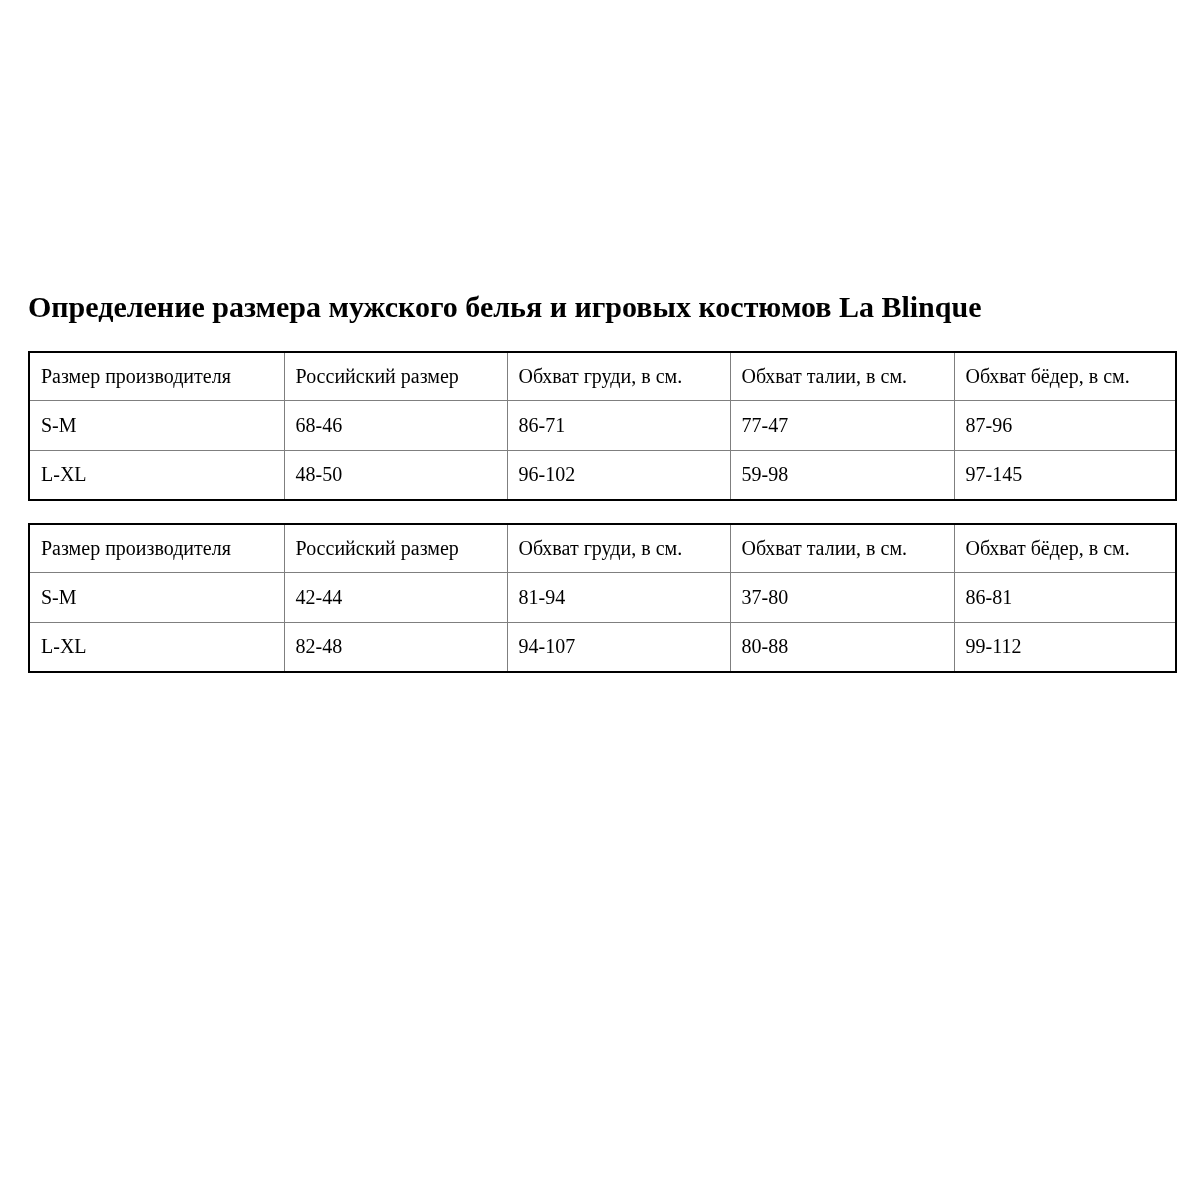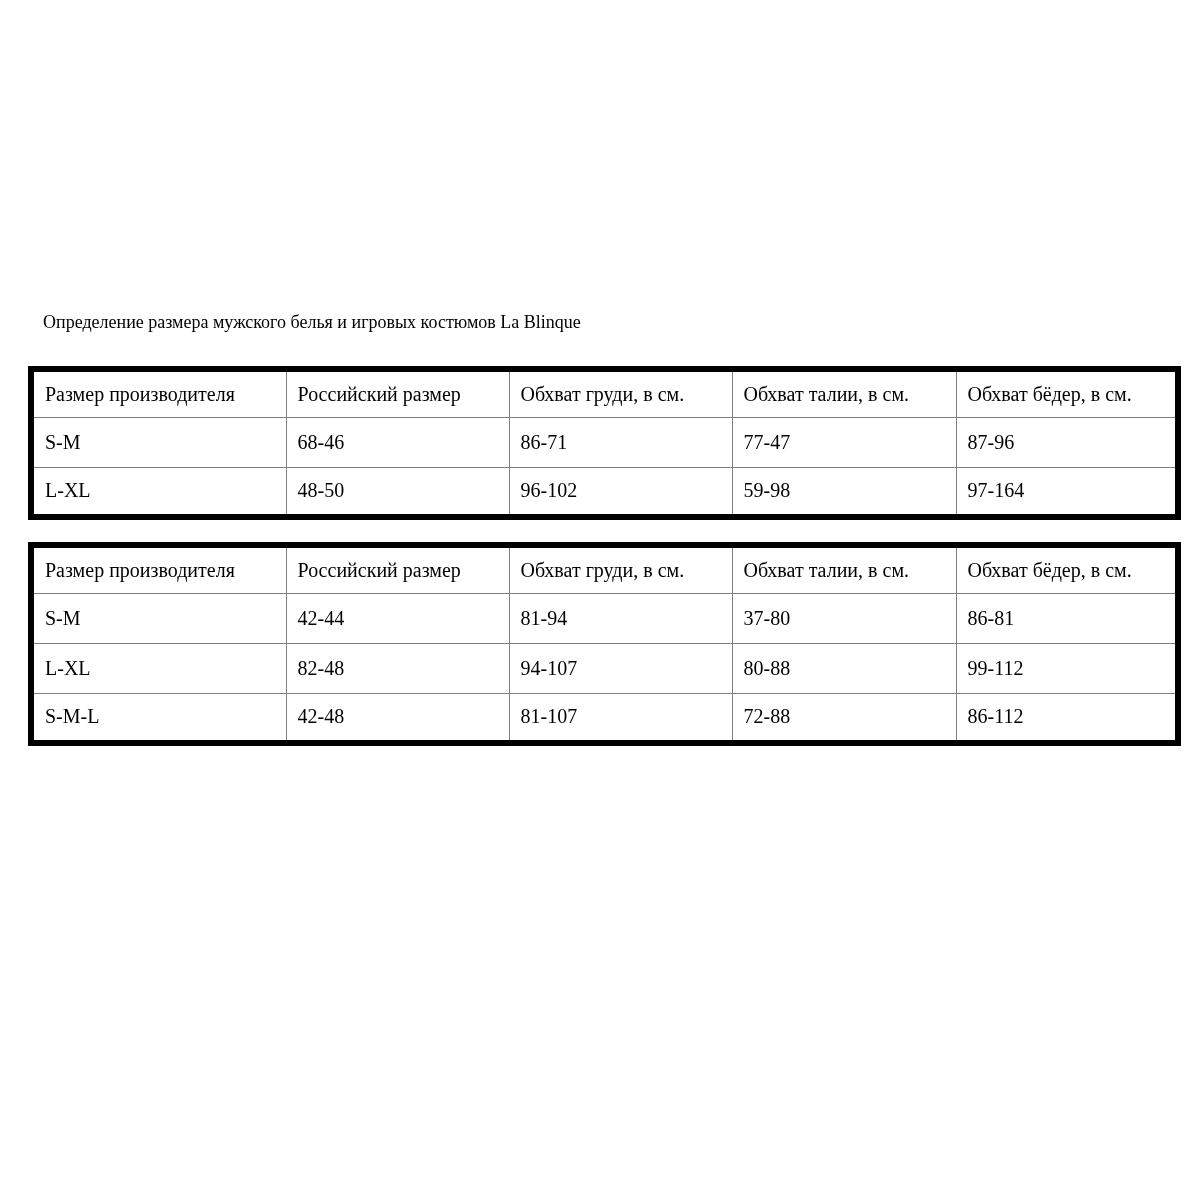--- a/index.html
+++ b/index.html
@@ -14,38 +14,38 @@
     font-family: "Liberation Serif", "DejaVu Serif", serif;
     color: #000000;
     overflow: hidden;
   }
   .page {
     width: 1200px;
     height: 1200px;
     padding: 0 25px 0 28px;
   }
   .section-title {
-    font-size: 18px;
-    font-weight: normal;
+    font-size: 30px;
+    font-weight: bold;
     line-height: 26px;
-    margin: 15px;
+    margin: 0;
     white-space: nowrap;
   }
   .section-title.first {
     padding-top: 294px;
   }
   .section-title.second {
     margin-top: 30px;
   }
   table.size-table {
     border-collapse: collapse;
     table-layout: fixed;
     width: 1147px;
     margin-top: 31px;
-    border: 6px solid #000000;
+    border: 2px solid #000000;
   }
   table.size-table.second {
     margin-top: 22px;
   }
   col.c1 { width: 255px; }
   col.c2 { width: 223px; }
   col.c3 { width: 223px; }
   col.c4 { width: 224px; }
   col.c5 { width: 222px; }
   .size-table th,
@@ -92,21 +92,21 @@
         <td>68-46</td>
         <td>86-71</td>
         <td>77-47</td>
         <td>87-96</td>
       </tr>
       <tr>
         <td>L-XL</td>
         <td>48-50</td>
         <td>96-102</td>
         <td>59-98</td>
-        <td>97-164</td>
+        <td>97-145</td>
       </tr>
     </tbody>
   </table>
 
 
   <table class="size-table second">
     <colgroup>
       <col class="c1">
         <col class="c2">
         <col class="c3">
@@ -130,23 +130,16 @@
         <td>37-80</td>
         <td>86-81</td>
       </tr>
       <tr>
         <td>L-XL</td>
         <td>82-48</td>
         <td>94-107</td>
         <td>80-88</td>
         <td>99-112</td>
       </tr>
-      <tr>
-        <td>S-M-L</td>
-        <td>42-48</td>
-        <td>81-107</td>
-        <td>72-88</td>
-        <td>86-112</td>
-      </tr>
     </tbody>
   </table>
 
 </div>
 
 </body></html>

